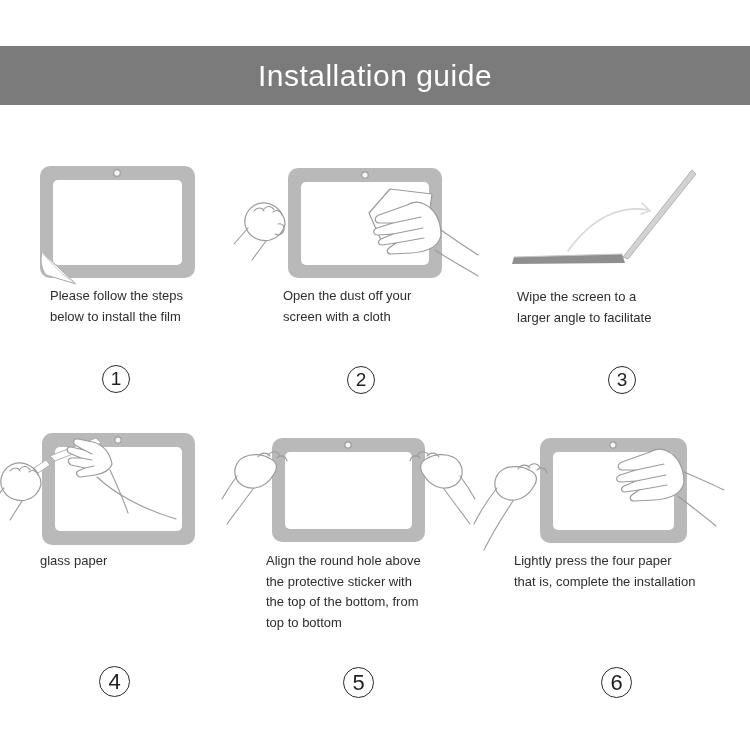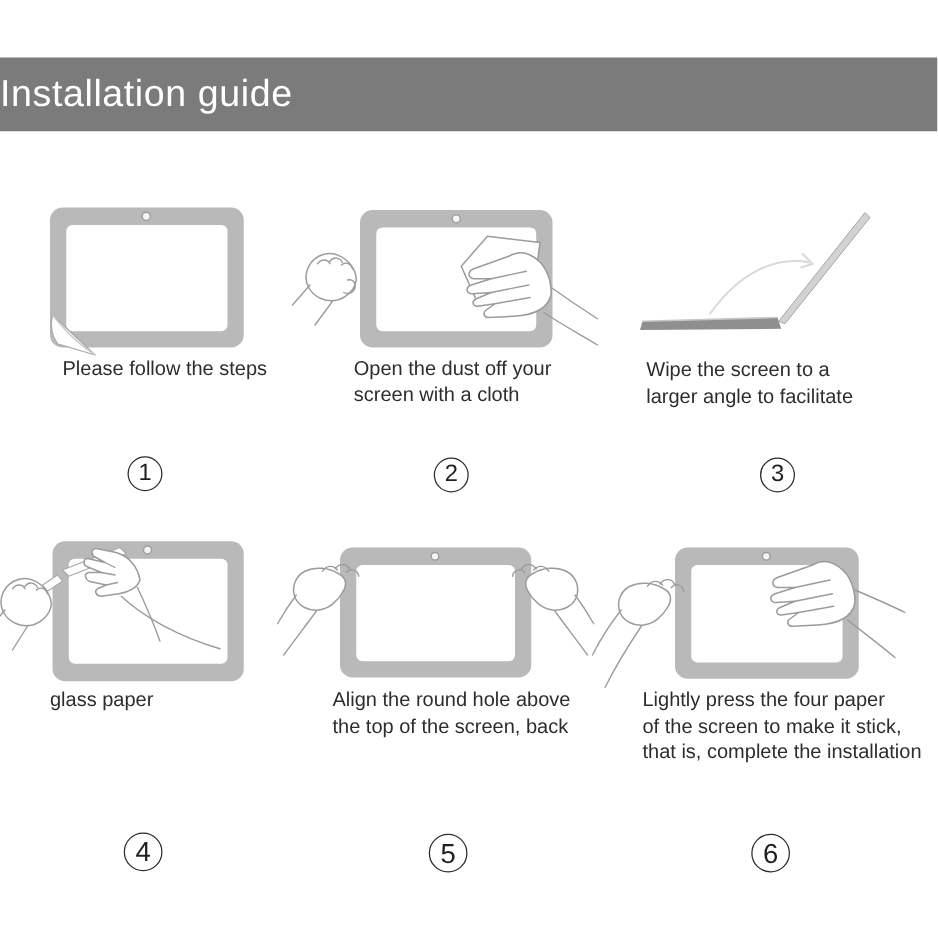--- a/index.html
+++ b/index.html
@@ -5,25 +5,25 @@
   :root{
     --header-bg:#7b7b7b; --header-text:#ffffff; --bezel:#b9b9b9;
     --line-art:#9b9b9b; --soft-gray:#d9d9d9; --laptop-base:#8f8f8f;
     --body-text:#2d2d2d; --badge-border:#2b2b2b;
   }
   *{margin:0;padding:0;box-sizing:border-box;}
   html,body{width:750px;height:750px;background:#fff;overflow:hidden;
     font-family:"Liberation Sans","DejaVu Sans",sans-serif;}
   .page{position:relative;width:750px;height:750px;background:#fff;}
   .header{position:absolute;left:0;top:46px;width:750px;height:59px;
-    background:var(--header-bg);display:flex;align-items:center;}
+    background:var(--header-bg);display:flex;align-items:center;justify-content:center;}
   .header-title{color:var(--header-text);font-size:30px;letter-spacing:.5px;}
   .step{position:absolute;left:0;top:0;width:0;height:0;}
   .illus{position:absolute;overflow:visible;}
-  .txt{position:absolute;color:var(--body-text);font-size:16px;line-height:20.6px;white-space:nowrap;}
+  .txt{position:absolute;color:var(--body-text);font-size:13px;line-height:20.6px;white-space:nowrap;}
   .badge{position:absolute;border:1.5px solid var(--badge-border);border-radius:50%;
     background:#fff;color:#1f1f1f;display:flex;align-items:center;justify-content:center;}
   .badge.r1{width:28px;height:28px;font-size:19px;}
   .badge.r2{width:31px;height:31px;font-size:22px;}
   
   .bezel{fill:var(--bezel);}
   .face{fill:#ffffff;}
   .cam{fill:#f5f5f5;stroke:#9e9e9e;stroke-width:1.2;}
   .hand{fill:#ffffff;stroke:var(--line-art);stroke-width:1.2;stroke-linejoin:round;stroke-linecap:round;}
   .ln{fill:none;stroke:var(--line-art);stroke-width:1.1;stroke-linecap:round;stroke-linejoin:round;}
@@ -45,20 +45,21 @@
   <div class="step">
     <svg class="illus" style="left:28px;top:158px" width="180" height="130" viewBox="0 0 180 130">
       <rect class="bezel" x="12" y="8" width="155" height="112" rx="10"></rect>
       <rect class="face" x="25" y="22" width="129" height="85" rx="5"></rect>
       <circle class="cam" cx="89" cy="15" r="3.3"></circle>
       <path class="peel" d="M 14,94 L 48,126 L 18,117 C 13,110 12,102 14,94 Z"></path>
       <path d="M 14,94 C 24,107 36,118 48,126" fill="none" stroke="#c9c9c9" stroke-width="1"></path>
     </svg>
     <div class="txt" style="left:50px;top:286px">
       <div>Please follow the steps</div>
+      <div>below to install the film</div>
     </div>
     <div class="badge r1" style="left:102px;top:365px">
         <span>1</span>
       </div>
   </div>
 
   <div class="step">
     <svg class="illus" style="left:228px;top:158px" width="250" height="135" viewBox="0 0 250 135">
       <rect class="bezel" x="60" y="10" width="154" height="110" rx="10"></rect>
       <rect class="face" x="73" y="24" width="128" height="83" rx="5"></rect>
@@ -146,21 +147,23 @@
       </g>
 
       <g transform="translate(237,0) scale(-1,1)">
         <path class="hand" d="M 44,54 C 48,48 47,42 41,39 C 33,34 22,33 14,37 C 6,41 3,50 6,58 C 9,65 17,69 25,68 C 33,67 40,61 44,54 Z"></path>
         <path class="ln" d="M 28,37 C 31,32 37,32 40,36 M 38,35 C 42,30 48,31 50,36 M 47,38 C 51,34 56,36 57,41"></path>
         <path class="ln" d="M 7,56 C 1,64 -4,72 -8,79 M 23,69 C 15,80 5,93 -3,104"></path>
       </g>
     </svg>
     <div class="txt" style="left:266px;top:551px">
       <div>Align the round hole above</div>
-      <div>the top of the screen, back</div>
+      <div>the protective sticker with</div>
+      <div>the top of the bottom, from</div>
+      <div>top to bottom</div>
     </div>
     <div class="badge r2" style="left:343px;top:667px">
         <span>5</span>
       </div>
   </div>
 
   <div class="step">
     <svg class="illus" style="left:480px;top:420px" width="270" height="140" viewBox="0 0 270 140">
       <rect class="bezel" x="60" y="18" width="147" height="105" rx="10"></rect>
       <rect class="face" x="73" y="32" width="121" height="78" rx="5"></rect>
@@ -174,21 +177,20 @@
       <path class="ln" d="M 198,76 C 212,87 224,96 236,106"></path>
 
       <g transform="translate(10,12)">
         <path class="hand" d="M 44,54 C 48,48 47,42 41,39 C 33,34 22,33 14,37 C 6,41 3,50 6,58 C 9,65 17,69 25,68 C 33,67 40,61 44,54 Z"></path>
         <path class="ln" d="M 28,37 C 31,32 37,32 40,36 M 38,35 C 42,30 48,31 50,36 M 47,38 C 51,34 56,36 57,41"></path>
         <path class="ln" d="M 7,56 C -1,66 -10,80 -16,92 M 23,69 C 13,84 2,102 -6,118"></path>
       </g>
     </svg>
     <div class="txt" style="left:514px;top:551px">
       <div>Lightly press the four paper</div>
-      <div>of the screen to make it stick,</div>
       <div>that is, complete the installation</div>
     </div>
     <div class="badge r2" style="left:601px;top:667px">
         <span>6</span>
       </div>
   </div>
 
 </div>
 
 </body></html>

